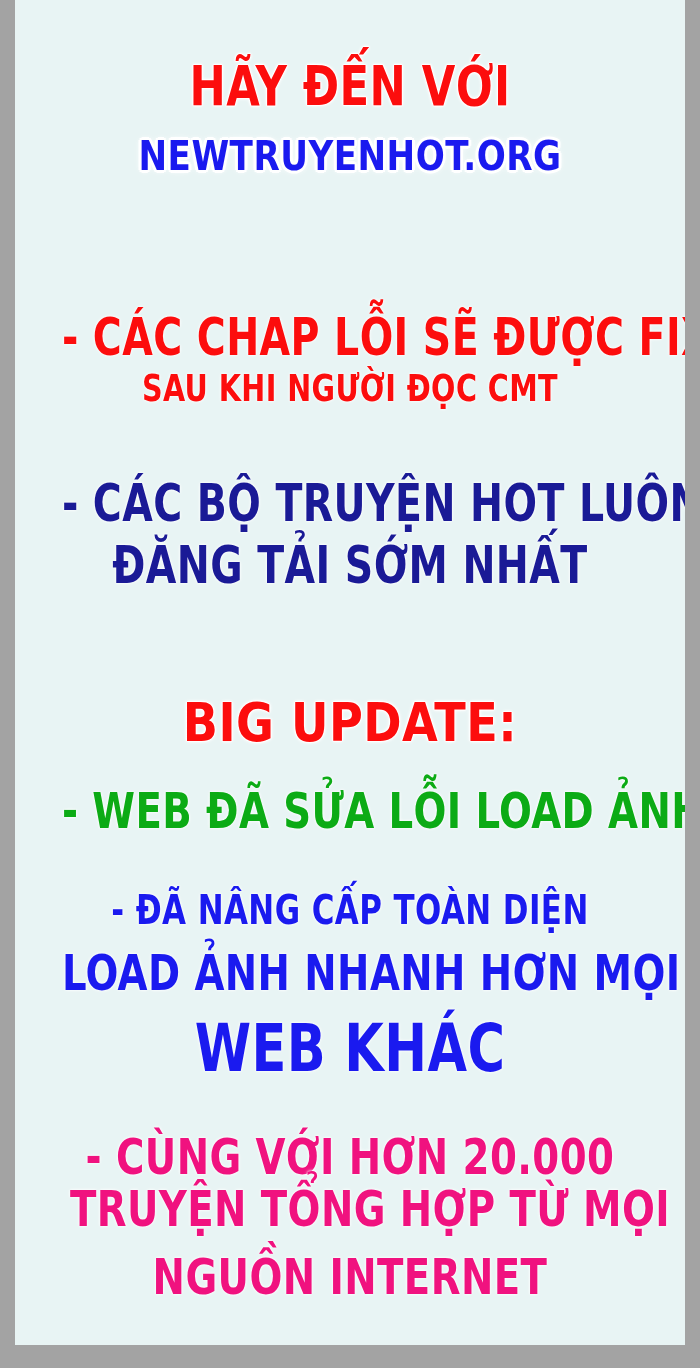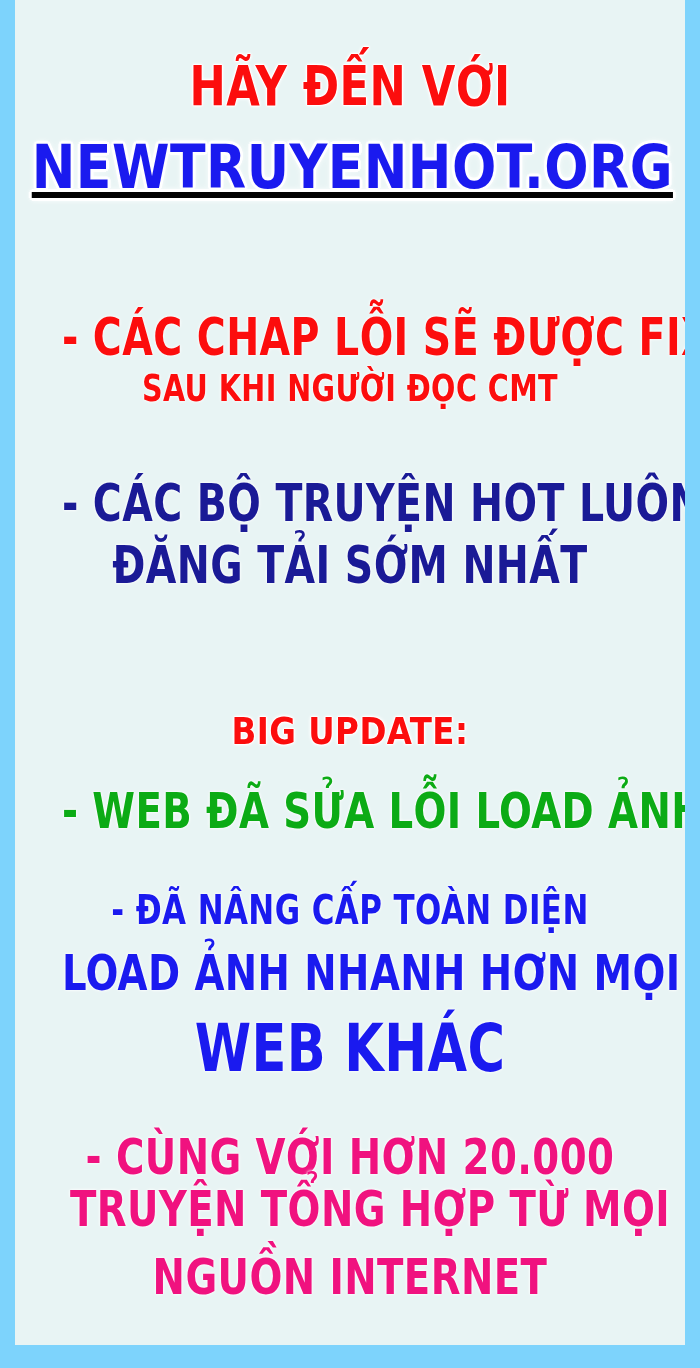--- a/index.html
+++ b/index.html
@@ -77,44 +77,44 @@
       2px 2px 0 #ffffff, -2px 2px 0 #ffffff, 2px -2px 0 #ffffff, -2px -2px 0 #ffffff;
   }
   .halo-soft {
     text-shadow: 0 0 2px #ffffff, 0 0 4px #ffffff;
   }
 
   
   .blk { position: absolute; left: 0; width: 670px; }
 
   #hdr-1 { top: 58px;  font-size: 56px; }
-  #hdr-2 { top: 136px; font-size: 61px; text-decoration: underline; }
+  #hdr-2 { top: 136px; font-size: 40px; }
 
   #sec1-l1 { top: 312px; font-size: 51px; }
   #sec1-l2 { top: 370px; font-size: 37px; }
 
   #sec2-l1 { top: 478px; font-size: 51px; }
   #sec2-l2 { top: 540px; font-size: 51px; }
 
-  #big     { top: 712px; font-size: 38px; }
+  #big     { top: 696px; font-size: 54px; }
 
   #sec3-l1 { top: 786px; font-size: 50px; }
 
   #sec4-l1 { top: 890px; font-size: 40px; }
   #sec4-l2 { top: 948px; font-size: 50px; }
   #sec4-l3 { top: 1016px; font-size: 66px; }
 
   #sec5-l1 { top: 1132px; font-size: 50px; }
   #sec5-l2 { top: 1184px; font-size: 50px; padding-left: 8px; }
   #sec5-l3 { top: 1252px; font-size: 50px; }
 </style>
 </head>
 <body>
 
-<div id="poster" style="background: #7dd3fc;">
+<div id="poster" style="background: #a3a3a3;">
 
   <div id="panel" style="background: rgb(232, 244, 244);">
 
     <div class="blk" id="hdr-1">
       <div class="line cond c-red halo" style="color: rgb(252, 13, 13); transform: scaleX(0.86);">HÃY ĐẾN VỚI</div>
     </div>
 
     <div class="blk" id="hdr-2">
       <div class="line wide c-blue halo-strong" style="color: rgb(26, 26, 239); transform: scaleX(0.95);">NEWTRUYENHOT.ORG</div>
     </div>

